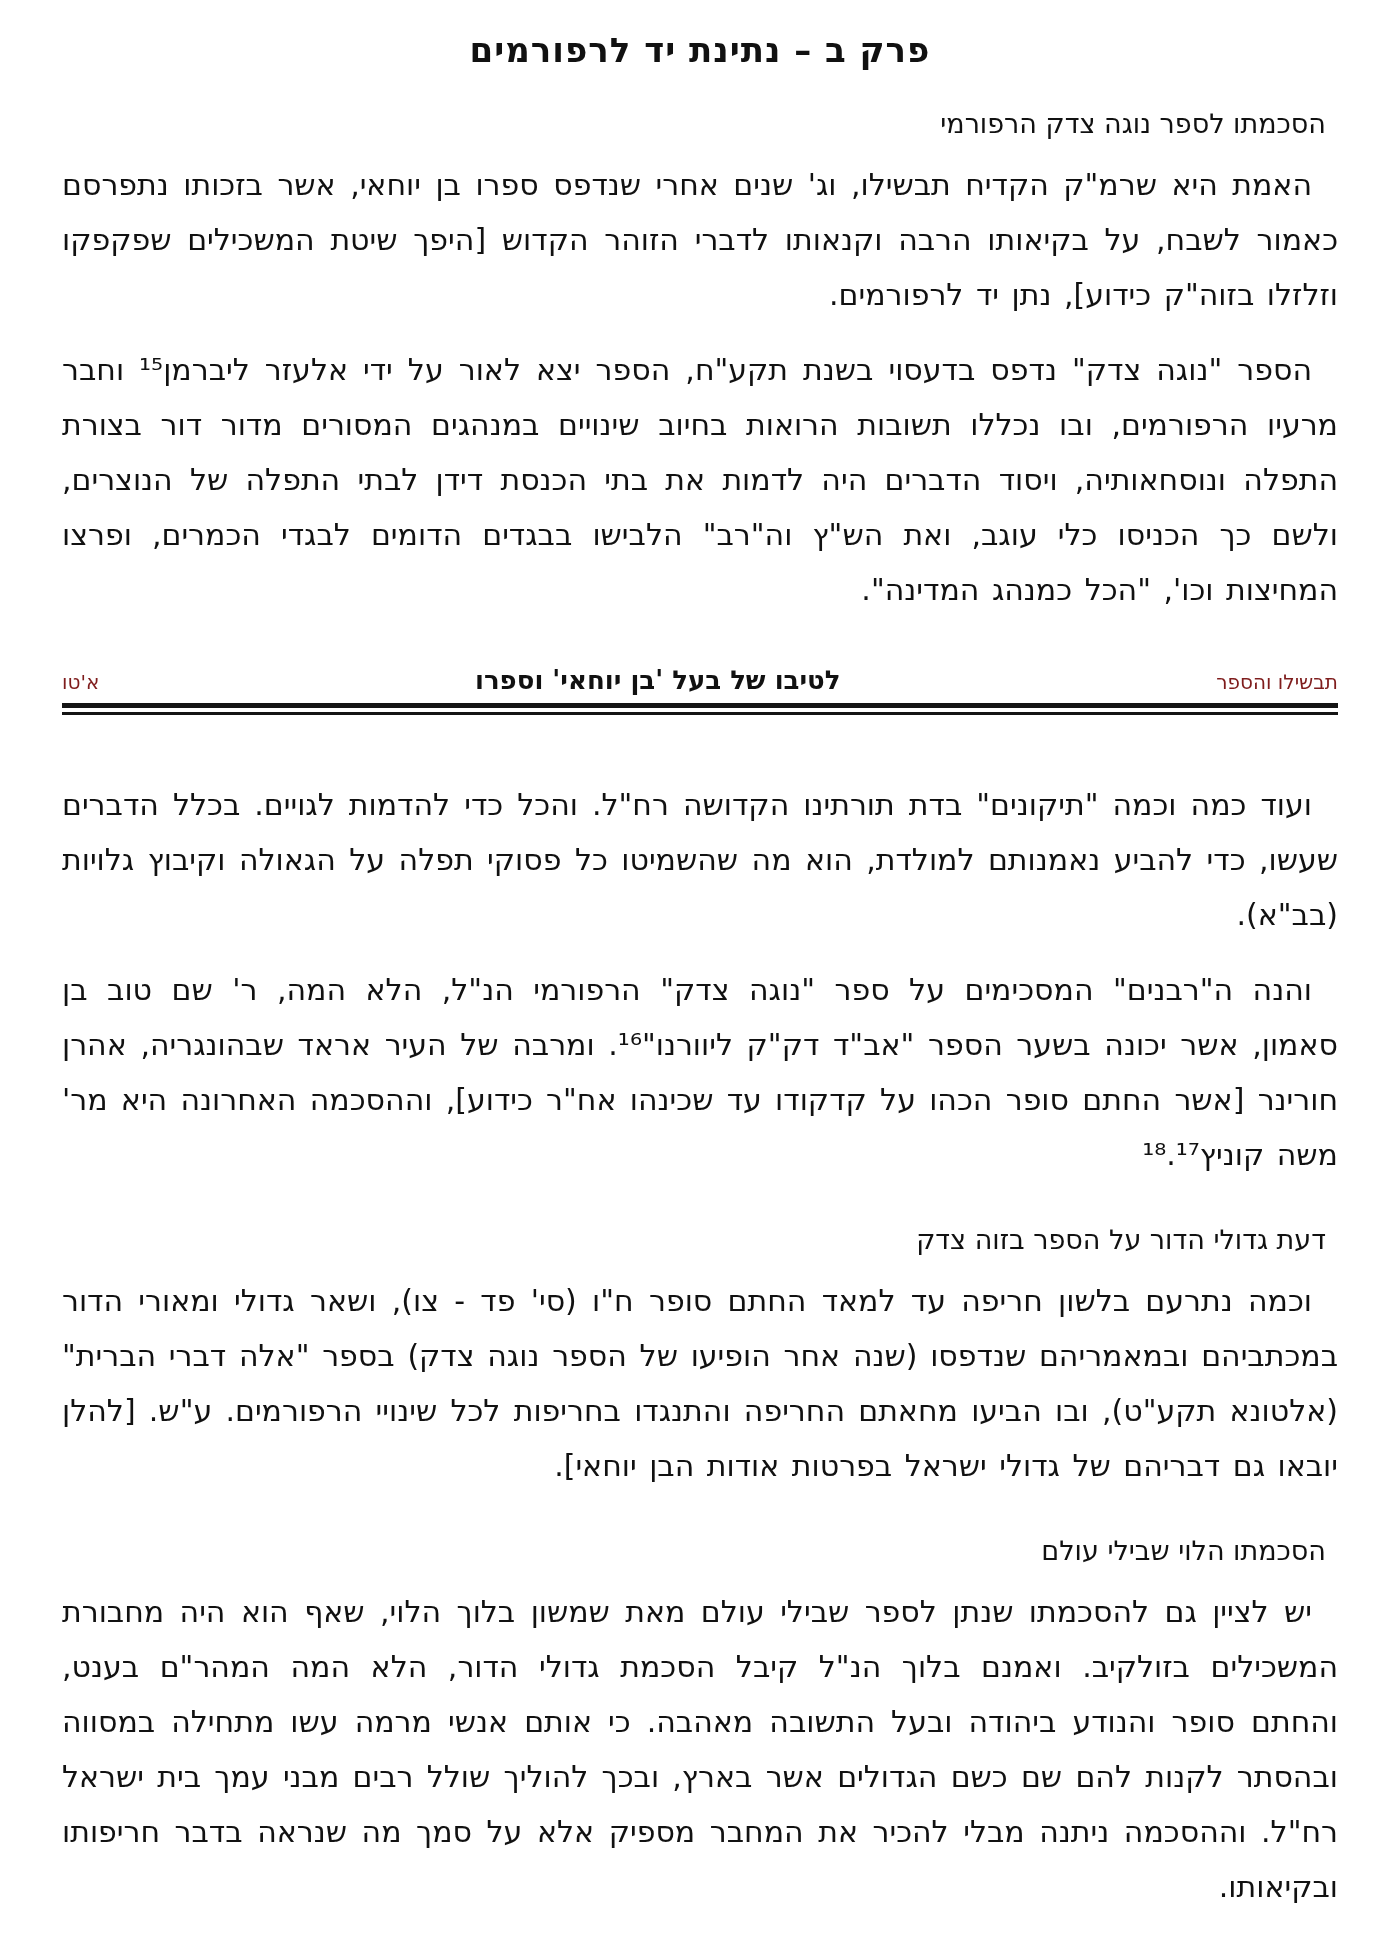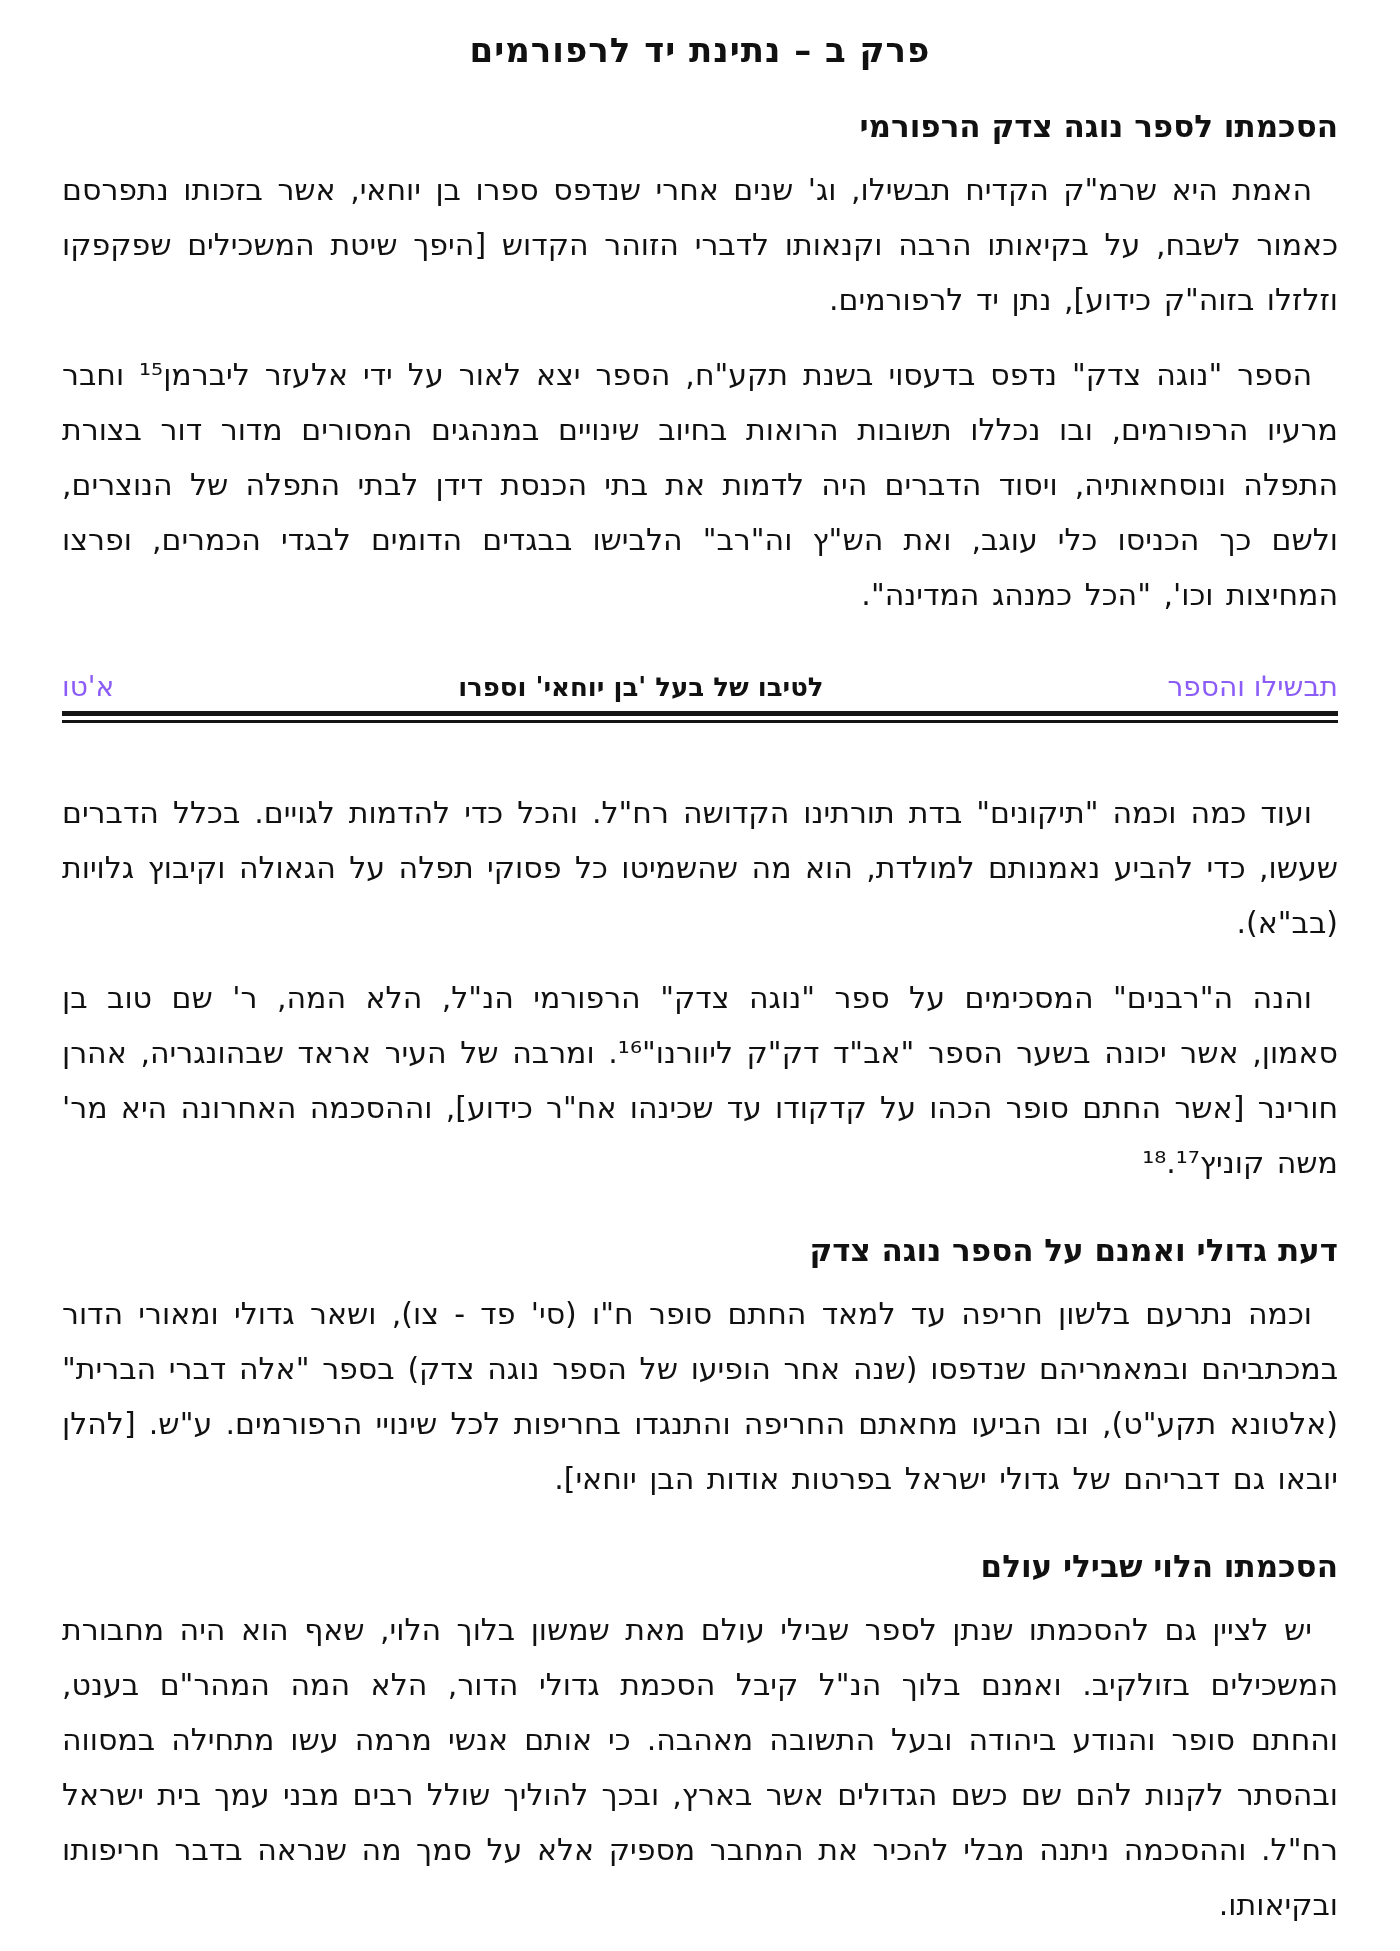--- a/index.html
+++ b/index.html
@@ -21,40 +21,40 @@
     overflow: hidden;
   }
   .chapter-title {
     text-align: center;
     font-size: 34px;
     font-weight: bold;
     letter-spacing: 1px;
     margin: 12px 0 38px 0;
   }
   .sec-heading {
-    font-size: 31px;
-    font-weight: bold;
-    margin: 0 0 18px 0;
+    font-size: 27px;
+    font-weight: normal;
+    margin: 0 12px 18px 0;
   }
   p.body-par {
     font-size: 30px;
     line-height: 55px;
     text-align: justify;
     text-indent: 26px;
     word-spacing: 3px;
     margin: 0 0 20px 0;
   }
   p.mb-big { margin-bottom: 30px; }
   .running-header {
     display: flex;
     justify-content: space-between;
     align-items: baseline;
     margin-top: 48px;
   }
-  .rh-side  { font-size: 28px; color: #8b5cf6; }
+  .rh-side  { font-size: 20px; color: #7f1d1d; }
   .rh-center{ font-size: 26px; font-weight: bold; }
   .double-rule {
     height: 4px;
     border-top: 5px solid #141414;
     border-bottom: 3px solid #141414;
     margin-top: 8px;
   }
   .page-two-body { margin-top: 62px; }
   .heading-gap-top { margin-top: 42px; }
 </style>
@@ -77,21 +77,21 @@
     <span class="rh-side">א'טו</span>
   </div>
   <div class="double-rule"></div>
 
   <div class="page-two-body">
 
     <p class="body-par">ועוד כמה וכמה "תיקונים" בדת תורתינו הקדושה רח"ל. והכל כדי להדמות לגויים. בכלל הדברים שעשו, כדי להביע נאמנותם למולדת, הוא מה שהשמיטו כל פסוקי תפלה על הגאולה וקיבוץ גלויות (בב"א).</p>
 
     <p class="body-par">והנה ה"רבנים" המסכימים על ספר "נוגה צדק" הרפורמי הנ"ל, הלא המה, ר' שם טוב בן סאמון, אשר יכונה בשער הספר "אב"ד דק"ק ליוורנו"¹⁶. ומרבה של העיר אראד שבהונגריה, אהרן חורינר [אשר החתם סופר הכהו על קדקודו עד שכינהו אח"ר כידוע], וההסכמה האחרונה היא מר' משה קוניץ¹⁷‏.‏¹⁸</p>
 
-    <div class="sec-heading heading-gap-top">דעת גדולי ואמנם על הספר נוגה צדק</div>
+    <div class="sec-heading heading-gap-top">דעת גדולי הדור על הספר בזוה צדק</div>
 
     <p class="body-par">וכמה נתרעם בלשון חריפה עד למאד החתם סופר ח"ו (סי' פד - צו), ושאר גדולי ומאורי הדור במכתביהם ובמאמריהם שנדפסו (שנה אחר הופיעו של הספר נוגה צדק) בספר "אלה דברי הברית" (אלטונא תקע"ט), ובו הביעו מחאתם החריפה והתנגדו בחריפות לכל שינויי הרפורמים. ע"ש. [להלן יובאו גם דבריהם של גדולי ישראל בפרטות אודות הבן יוחאי].</p>
 
     <div class="sec-heading heading-gap-top">הסכמתו הלוי שבילי עולם</div>
 
     <p class="body-par">יש לציין גם להסכמתו שנתן לספר שבילי עולם מאת שמשון בלוך הלוי, שאף הוא היה מחבורת המשכילים בזולקיב. ואמנם בלוך הנ"ל קיבל הסכמת גדולי הדור, הלא המה המהר"ם בענט, והחתם סופר והנודע ביהודה ובעל התשובה מאהבה. כי אותם אנשי מרמה עשו מתחילה במסווה ובהסתר לקנות להם שם כשם הגדולים אשר בארץ, ובכך להוליך שולל רבים מבני עמך בית ישראל רח"ל. וההסכמה ניתנה מבלי להכיר את המחבר מספיק אלא על סמך מה שנראה בדבר חריפותו ובקיאותו.</p>
 
   </div>
 </div>
 

